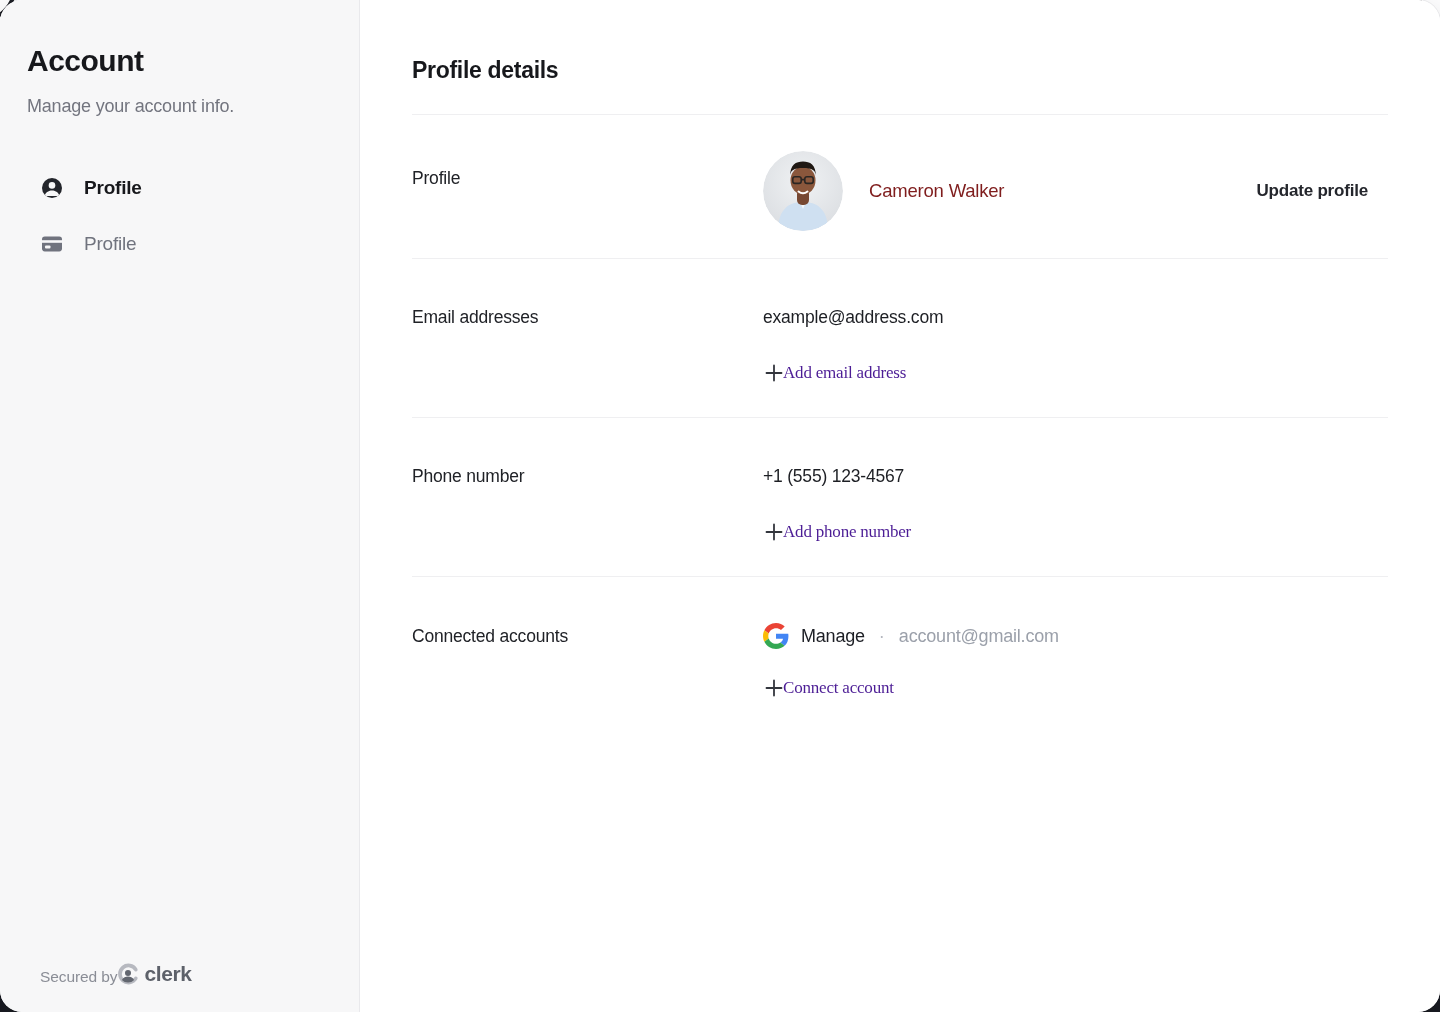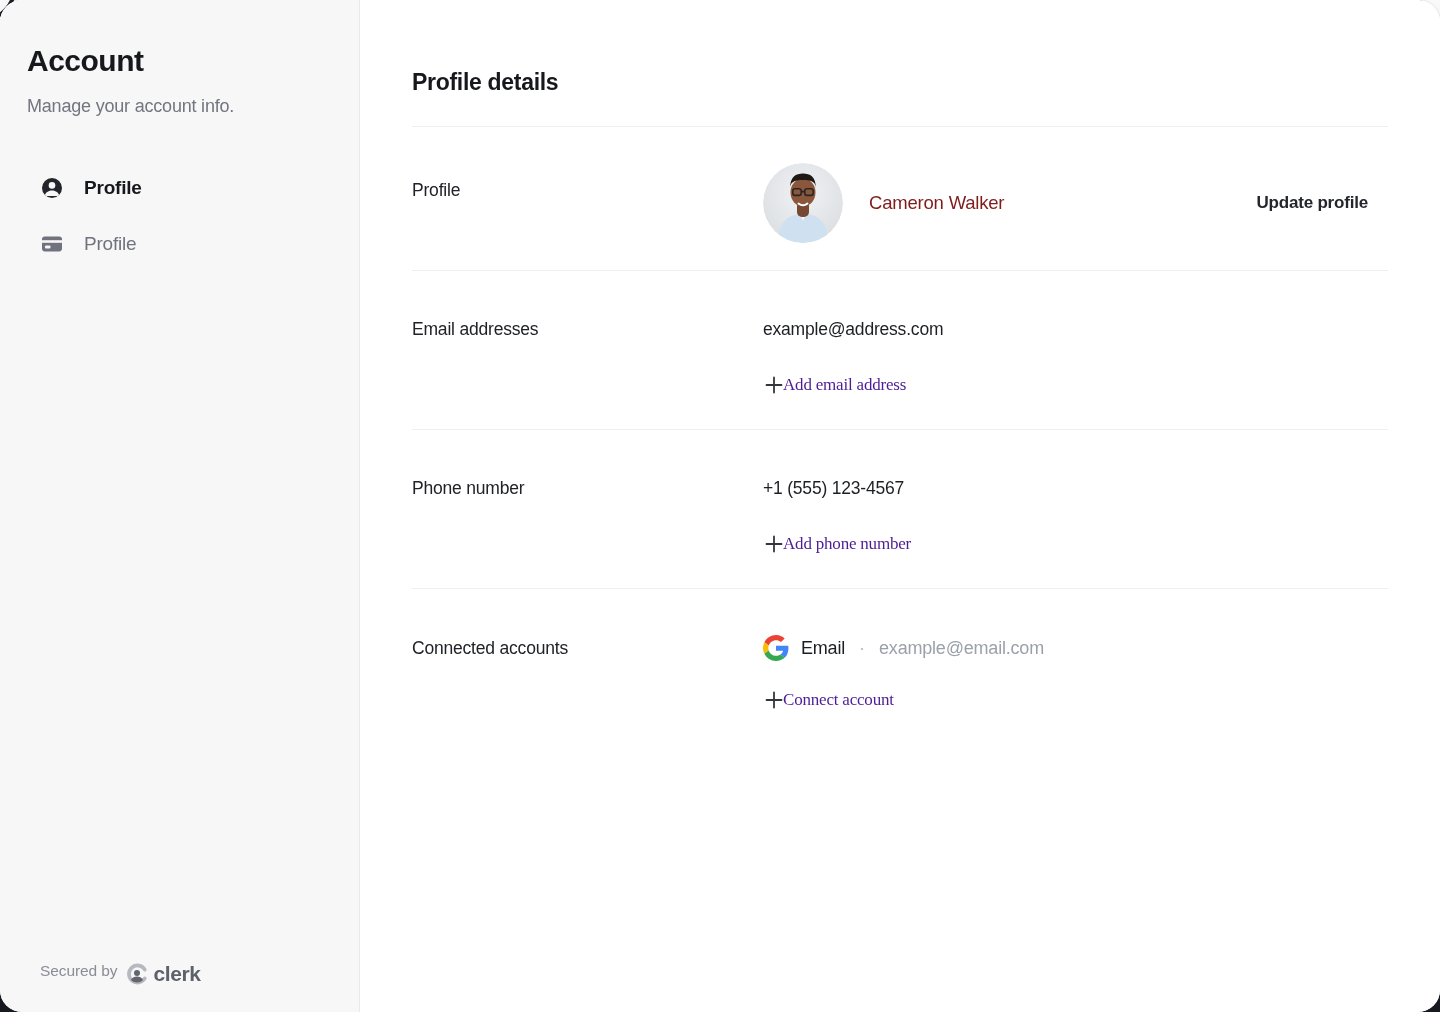--- a/index.html
+++ b/index.html
@@ -37,28 +37,28 @@
     height:52px; padding:0 20px; margin-bottom:4px;
     border-radius:10px; cursor:pointer;
     font-size:19px; color:#70737e; font-weight:500; letter-spacing:-0.2px;
   }
   .nav-item.current { color:#17181c; font-weight:600; }
   .nav-item.highlighted { background:#ececee; }
   .nav-item .icn { width:24px; height:24px; flex:0 0 24px; display:block; }
 
   .side-footer {
     position:absolute; left:40px; bottom:26px;
-    display:flex; align-items:flex-start; gap:9px;
+    display:flex; align-items:flex-end; 
   }
   .secured-by { font-size:15.5px; color:#8a8d96; letter-spacing:-0.1px; }
   .clerk-link { display:flex; align-items:center; gap:5px; text-decoration:none; cursor:pointer; }
   .clerk-word { font-size:21px; font-weight:700; color:#5d616a; letter-spacing:-0.4px; }
 
   
-  .main { flex:1; padding:17px 52px; background:#fff; }
+  .main { flex:1; padding:5px 52px; background:#fff; }
   .main-title {
     padding:52px 0 30px; font-size:23px; font-weight:700;
     color:#17181c; letter-spacing:-0.3px;
     border-bottom:1px solid #efeff1;
   }
   .section { display:flex; border-bottom:1px solid #efeff1; }
   .section.last { border-bottom:none; }
   .s-label { flex:0 0 351px; font-size:17.5px; color:#202227; letter-spacing:-0.2px; }
   .s-body { flex:1; display:flex; flex-direction:column; }
 
@@ -218,23 +218,23 @@
     <section class="section sec-connected last">
       <div class="s-label">Connected accounts</div>
       <div class="s-body">
         <div class="provider-line">
           <svg width="26" height="26" viewBox="0 0 48 48">
             <path fill="#EA4335" d="M24 9.5c3.54 0 6.71 1.22 9.21 3.6l6.85-6.85C35.9 2.38 30.47 0 24 0 14.62 0 6.51 5.38 2.56 13.22l7.98 6.19C12.43 13.72 17.74 9.5 24 9.5z"></path>
             <path fill="#4285F4" d="M46.98 24.55c0-1.57-.15-3.09-.38-4.55H24v9.02h12.94c-.58 2.96-2.26 5.48-4.78 7.18l7.73 6c4.51-4.18 7.09-10.36 7.09-17.65z"></path>
             <path fill="#FBBC05" d="M10.53 28.59c-.48-1.45-.76-2.99-.76-4.59s.27-3.14.76-4.59l-7.98-6.19C.92 16.46 0 20.12 0 24c0 3.88.92 7.54 2.56 10.78l7.97-6.19z"></path>
             <path fill="#34A853" d="M24 48c6.48 0 11.93-2.13 15.89-5.81l-7.73-6c-2.15 1.45-4.92 2.3-8.16 2.3-6.26 0-11.57-4.22-13.47-9.91l-7.98 6.19C6.51 42.62 14.62 48 24 48z"></path>
           </svg>
-          <span class="provider-name">Email</span>
+          <span class="provider-name">Manage</span>
           <span class="dot-sep">·</span>
-          <span class="provider-email">example@email.com</span>
+          <span class="provider-email">account@gmail.com</span>
         </div>
         <button class="add-row">
           <svg width="18" height="18" viewBox="0 0 18 18">
             <path d="M9 1.5 V16.5 M1.5 9 H16.5" stroke="#33363d" stroke-width="1.8" stroke-linecap="round"></path>
           </svg>
           <span>Connect account</span>
         </button>
       </div>
     </section>
   </main>

